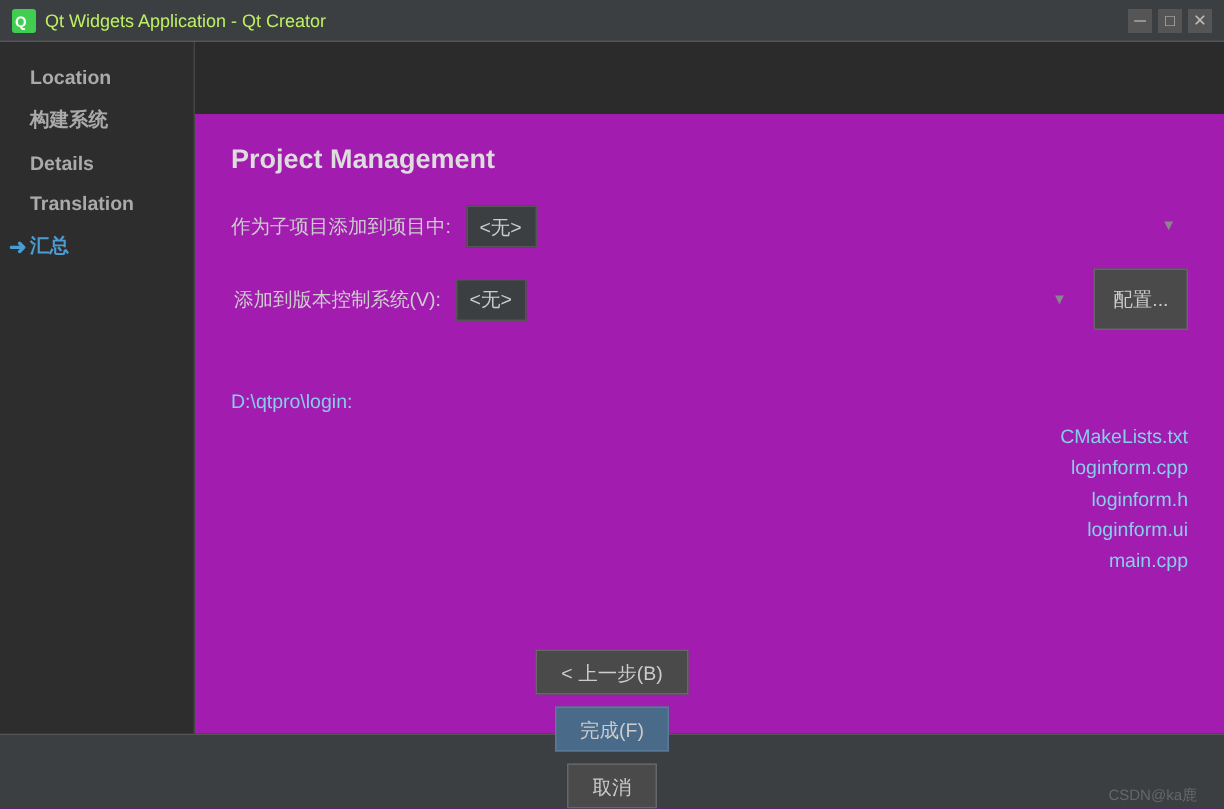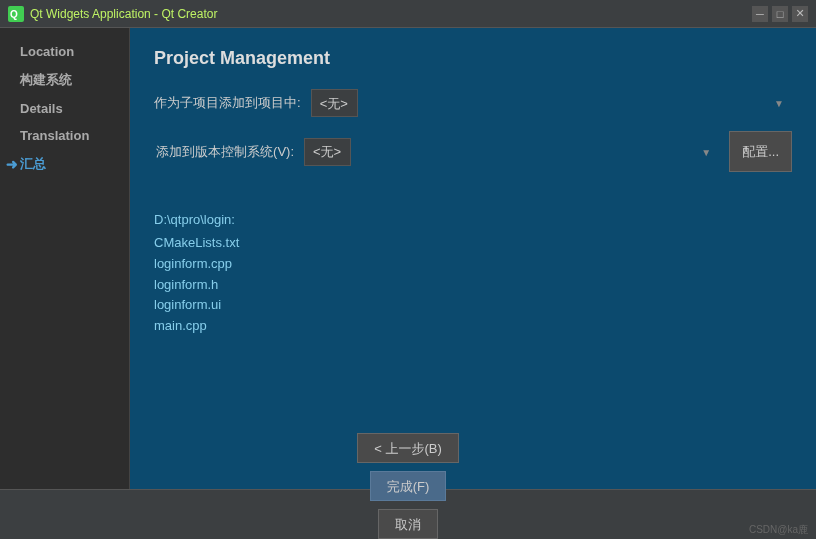--- a/index.html
+++ b/index.html
@@ -85,22 +85,23 @@
       position: absolute;
       left: 6px;
       color: #4b9cd3;
       font-size: 14px;
     }
 
     
     .content {
       flex: 1;
       padding: 20px 24px;
-      background: #0c4a6e;
+      background: #a21caf;
       overflow-y: auto;
+      margin-top: 48px;
     }
     .page-title {
       font-size: 18px;
       color: #ddd;
       font-weight: bold;
       margin-bottom: 20px;
     }
 
     
     .form-row {
@@ -171,20 +172,21 @@
       font-size: 13px;
     }
     .file-list {
       list-style: none;
       padding: 0;
     }
     .file-list li {
       color: #87ceeb;
       font-size: 13px;
       line-height: 1.6;
+      text-align: right;
     }
 
     
     .bottom-bar {
       height: 50px;
       background: #3c3f41;
       border-top: 1px solid #555;
       display: flex;
       align-items: center;
       justify-content: flex-end;
@@ -205,21 +207,21 @@
     }
     .bottom-btn.primary {
       background: #4a6a8a;
       border-color: #5a7a9a;
     }
 
     
     .watermark {
       position: absolute;
       bottom: 2px;
-      right: 8px;
+      right: 18px;
       font-size: 10px;
       color: #666;
     }
   </style>
 </head>
 <body>
 
 <div class="title-bar">
   <div class="title-bar-left">
     <svg class="title-bar-icon" viewBox="0 0 16 16">

